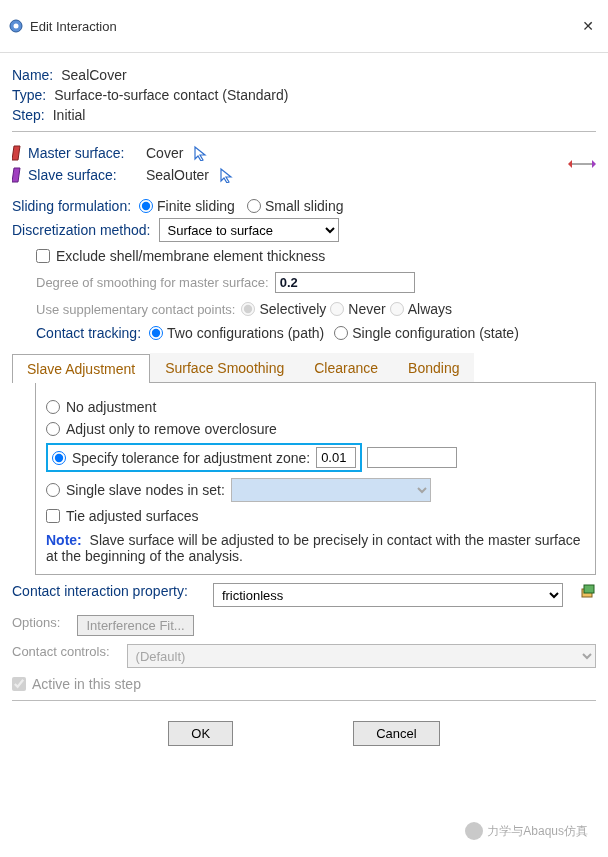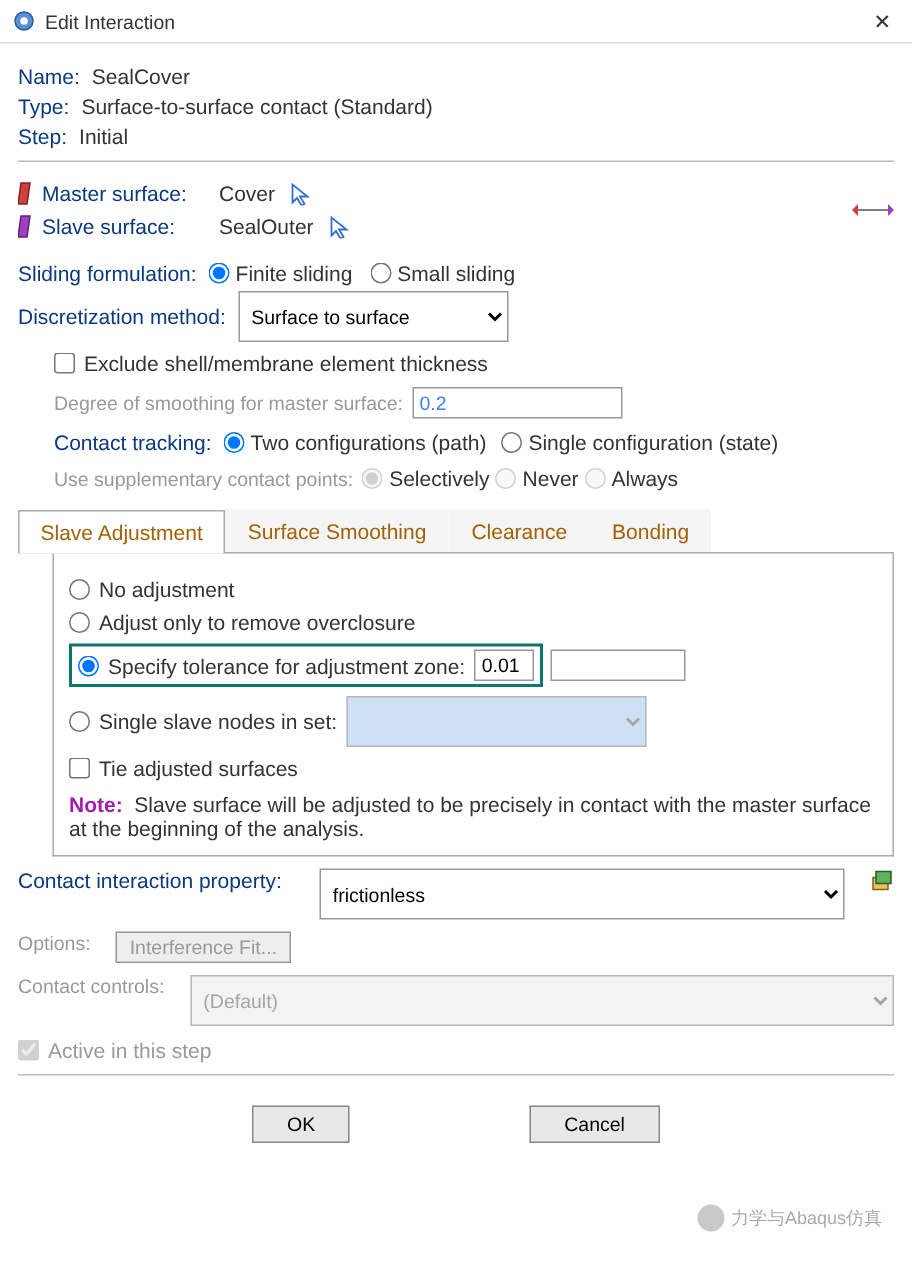--- a/index.html
+++ b/index.html
@@ -1,51 +1,51 @@
 <!DOCTYPE html>
 <html><head>
 <meta charset="utf-8">
 <style>
 * { box-sizing: border-box; margin: 0; padding: 0; }
 body { font-family: "Segoe UI", Arial, sans-serif; font-size: 13px; color: #333; background: #fff; width: 608px; }
-.titlebar { display: flex; align-items: center; padding: 6px 8px; border-bottom: 1px solid #ddd; }
+.titlebar { display: flex; align-items: center; padding: 18px 8px; border-bottom: 1px solid #ddd; }
 .titlebar .icon { width: 16px; height: 16px; margin-right: 6px; }
 .titlebar .title { flex: 1; font-size: 13px; }
 .titlebar .close { font-size: 14px; color: #333; cursor: pointer; padding: 0 6px; }
 .content { padding: 10px 12px; }
 .row { display: flex; align-items: center; margin: 4px 0; }
 .label { color: #0a3a7d; font-size: 14px; margin-right: 8px; }
 .value { font-size: 14px; color: #333; }
 .hr { border: none; border-top: 1px solid #bbb; margin: 8px 0; }
 .surfrow { display: flex; align-items: center; margin: 4px 0; }
 .paricon { width: 10px; height: 18px; margin-right: 6px; }
 .cursor-icon { width: 16px; height: 16px; margin-left: 10px; }
 .swap-icon { margin-left: 20px; }
 .radio-group { display: flex; align-items: center; gap: 4px; }
 .radio-group label { display: flex; align-items: center; gap: 4px; font-size: 14px; color: #333; }
 select, input[type="text"] { border: 1px solid #999; padding: 2px 4px; font-size: 13px; background: #fff; }
-select { height: 34px; }
+select { height: 24px; }
 .indent { margin-left: 24px; }
 .chk { display: flex; align-items: center; gap: 6px; font-size: 14px; }
 .disabled { color: #999; }
-.disabled-input { background: #b8d4f0; color: #3b82f6; border: 1px solid #999; width: 140px; padding: 3px 6px; }
+.disabled-input { background: #b8d4f0; color: #0f172a; border: 1px solid #999; width: 140px; padding: 3px 6px; font-weight: bold; }
 .tabs { display: flex; border-bottom: 1px solid #aaa; margin-top: 12px; }
 .tab { padding: 6px 14px; font-size: 14px; color: #a16207; border: 1px solid transparent; border-bottom: none; cursor: pointer; background: #f5f5f5; }
 .tab.active { background: #fff; border-color: #aaa; position: relative; top: 1px; }
 .tabbody { border: 1px solid #aaa; border-top: none; padding: 10px; margin-left: 23px; }
 .radio-row { display: flex; align-items: center; gap: 6px; margin: 6px 0; font-size: 14px; }
-.redbox { border: 2px solid #0f766e; padding: 2px 4px; display: inline-flex; align-items: center; gap: 6px; }
+.redbox { border: 2px solid #0ea5e9; padding: 2px 4px; display: inline-flex; align-items: center; gap: 6px; }
 .note { font-size: 14px; margin-top: 8px; }
-.note b { color: #a21caf; }
+.note b { color: #1d4ed8; }
 .prop-row { display: flex; align-items: flex-start; margin: 8px 0; gap: 17px; }
 .prop-row select { flex: 1; }
 .small-btn { border: 1px solid #999; background: #eee; padding: 2px 8px; font-size: 13px; color: #999; }
 .footer { display: flex; justify-content: center; gap: 120px; padding: 12px 0; }
 .footer button { border: 1px solid #888; background: #e8e8e8; padding: 4px 22px; font-size: 13px; cursor: pointer; }
-.watermark { position: absolute; right: 20px; bottom: 36px; font-size: 12px; color: rgba(0,0,0,0.35); display: flex; align-items: center; gap: 4px; pointer-events: none; }
+.watermark { position: absolute; right: 20px; bottom: 17px; font-size: 12px; color: rgba(0,0,0,0.35); display: flex; align-items: center; gap: 4px; pointer-events: none; }
 .wm-icon { width: 18px; height: 18px; border-radius: 50%; background: rgba(120,120,120,0.4); }
 .edit-icon { width:16px; height:16px; }
 input[type=radio], input[type=checkbox] { width:14px; height:14px; }
 .sel-disabled { background:#b8d4f0; width:200px; }
 </style>
 </head>
 <body>
 
 <div class="titlebar">
   <svg class="icon" viewBox="0 0 16 16">
@@ -124,48 +124,48 @@
   <div class="chk indent" style="margin-top:6px">
       <input type="checkbox" style=""> 
       <span>Exclude shell/membrane element thickness</span>
     </div>
 
   <div class="row indent disabled" style="margin-top:8px">
     <span style="margin-right:6px">Degree of smoothing for master surface:</span>
     <input type="text" class="disabled-input" disabled="" value="0.2" style="">
   </div>
 
+  <div class="row indent disabled" style="margin-top:8px">
+    <span style="margin-right:6px">Use supplementary contact points:</span>
+    <div class="radio-group">
+      <label>
+          <input type="radio" checked="" disabled="" style=""> 
+          <span>Selectively</span>
+        </label>
+      <label>
+          <input type="radio" disabled="" style=""> 
+          <span>Never</span>
+        </label>
+      <label>
+          <input type="radio" disabled="" style=""> 
+          <span>Always</span>
+        </label>
+    </div>
+  </div>
+
   <div class="row indent" style="margin-top:8px">
     <span class="label">Contact tracking:</span>
     <div class="radio-group">
       <label>
           <input type="radio" checked="" style=""> 
           <span>Two configurations (path)</span>
         </label>
       <label style="margin-left:6px">
           <input type="radio" style=""> 
           <span>Single configuration (state)</span>
-        </label>
-    </div>
-  </div>
-
-  <div class="row indent disabled" style="margin-top:8px">
-    <span style="margin-right:6px">Use supplementary contact points:</span>
-    <div class="radio-group">
-      <label>
-          <input type="radio" checked="" disabled="" style=""> 
-          <span>Selectively</span>
-        </label>
-      <label>
-          <input type="radio" disabled="" style=""> 
-          <span>Never</span>
-        </label>
-      <label>
-          <input type="radio" disabled="" style=""> 
-          <span>Always</span>
         </label>
     </div>
   </div>
 
   <div class="tabs">
     <div class="tab active">Slave Adjustment</div>
     <div class="tab">Surface Smoothing</div>
     <div class="tab">Clearance</div>
     <div class="tab">Bonding</div>
   </div>

